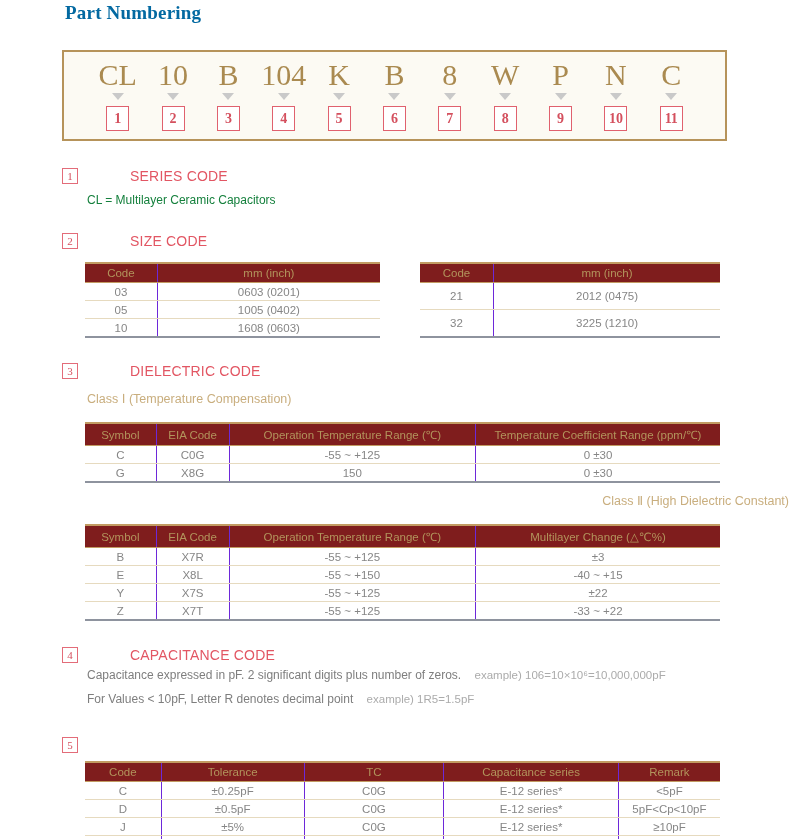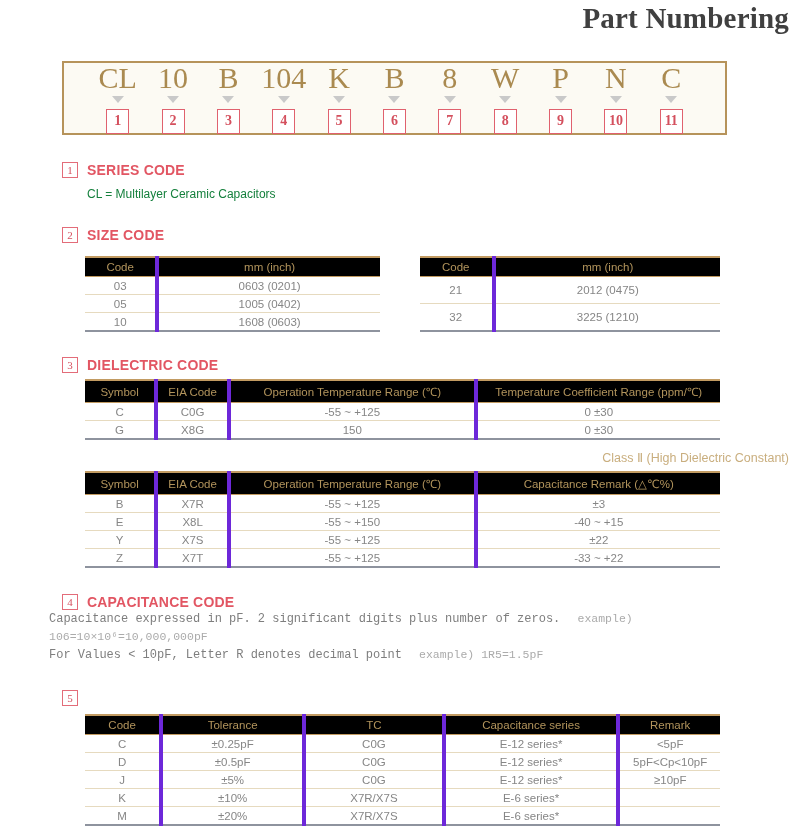--- a/index.html
+++ b/index.html
@@ -10,30 +10,29 @@
     color:#7e7e7e;
     overflow:hidden;
   }
   .page { position:relative; width:789px; height:839px; }
 
   
   .page-title {
     margin:2px 0 0 65px;
     font-family:"Liberation Serif", serif;
     font-weight:bold;
-    font-size:29px;
-    color:#404040;
+    font-size:19px;
+    color:#0369a1;
     letter-spacing:0.2px;
-    text-align:right;
   }
 
   
   .pn-box {
     margin:26px 0 0 62px;
-    width:665px; height:74px;
+    width:665px; height:91px;
     border:2px solid #b6935a;
     background:#fcfaf3;
     display:flex;
     align-items:center;
     padding:0 26px;
   }
   .pn-seg { flex:1; text-align:center; }
   .pn-code {
     font-family:"Liberation Serif", serif;
     font-size:30px;
@@ -69,71 +68,72 @@
     width:16px; height:16px;
     border:1px solid #e36c79;
     color:#d4505e;
     font-family:"Liberation Serif", serif;
     font-size:11px;
     display:flex; align-items:center; justify-content:center;
     background:#ffffff;
   }
   .sec-title {
     color:#e25663;
-    font-weight:bold;
+    font-weight:normal;
     font-size:14px;
     letter-spacing:0.2px;
+    margin-left:43px;
   }
 
   .body-text { margin:9px 0 0 87px; font-size:12px; color:#15803d; }
 
   .class-label { margin:12px 0 0 87px; font-size:12.5px; color:#c9ae7e; }
 
   
   table.data-table {
     border-collapse:collapse;
     table-layout:fixed;
     font-size:11.5px;
   }
   table.data-table th {
-    background:#000000;
+    background:#7f1d1d;
     color:#b2945c;
     font-weight:normal;
     border-top:2px solid #c29b62;
     border-bottom:1px solid #c29b62;
     padding:3px 2px;
     text-align:center;
   }
   table.data-table td {
     color:#868686;
     text-align:center;
     padding:2.5px 2px;
     border-bottom:1px solid #e6dabf;
     height:16px;
   }
   table.data-table tbody tr:last-child td { border-bottom:2px solid #8e939e; }
   table.data-table th + th,
-  table.data-table td + td { border-left:4px solid #6d28d9; }
+  table.data-table td + td { border-left:1px solid #6d28d9; }
 
   .size-tables { display:flex; gap:40px; margin:13px 0 0 85px; }
   .size-tables table:nth-child(1){ width:295px; }
   .size-tables table:nth-child(2){ width:300px; }
 
-  .wide-table { width:635px; margin:6px 0 0 85px; }
+  .wide-table { width:635px; margin:16px 0 0 85px; }
   .wide-table td { padding:3.5px 2px; }
   .tol-table { width:635px; margin:8px 0 0 85px; }
 
   .mt-sec1 { margin-top:27px; }
   .mt-sec2 { margin-top:26px; }
   .mt-sec3 { margin-top:25px; }
   .mt-sec4 { margin-top:26px; }
   .mt-sec5 { margin-top:26px; }
   .mt-class2 { margin-top:10px;text-align:right; }
 
-  .cap-line { margin-left:49px; font-size:12px; color:#7e7e7e; line-height:18px;font-family:Liberation Mono, monospace; }
+  .cap-line { margin-left:87px; font-size:12px; color:#7e7e7e; line-height:24px; }
   .cap-line:first-of-type { margin-top:10px; }
   .cap-example { color:#ababab; font-size:11.5px; margin-left:10px; }
 </style>
 </head>
 <body>
 
 <div class="page">
 
   <h1 class="page-title">Part Numbering</h1>
 
@@ -264,20 +264,21 @@
             <td>3225 (1210)</td>
           </tr>
         </tbody>
       </table>
   </div>
 
   <div class="sec-head mt-sec3">
     <span class="sec-num">3</span>
     <span class="sec-title">DIELECTRIC CODE</span>
   </div>
+  <div class="class-label">Class Ⅰ (Temperature Compensation)</div>
   <table class="data-table wide-table" data-table="sections.dielectric.class1_table">
       <colgroup>
         <col style="width: 11.2%;">
         <col style="width: 11.5%;">
         <col style="width: 38.8%;">
         <col style="width: 38.5%;">
       </colgroup>
       <thead>
         <tr>
           <th>Symbol</th>
@@ -307,21 +308,21 @@
         <col style="width: 11.2%;">
         <col style="width: 11.5%;">
         <col style="width: 38.8%;">
         <col style="width: 38.5%;">
       </colgroup>
       <thead>
         <tr>
           <th>Symbol</th>
           <th>EIA Code</th>
           <th>Operation Temperature Range (℃)</th>
-          <th>Capacitance Remark (△℃%)</th>
+          <th>Multilayer Change (△℃%)</th>
         </tr>
       </thead>
       <tbody>
         <tr>
           <td>B</td>
           <td>X7R</td>
           <td>-55 ~ +125</td>
           <td>±3</td>
         </tr>
         <tr>

